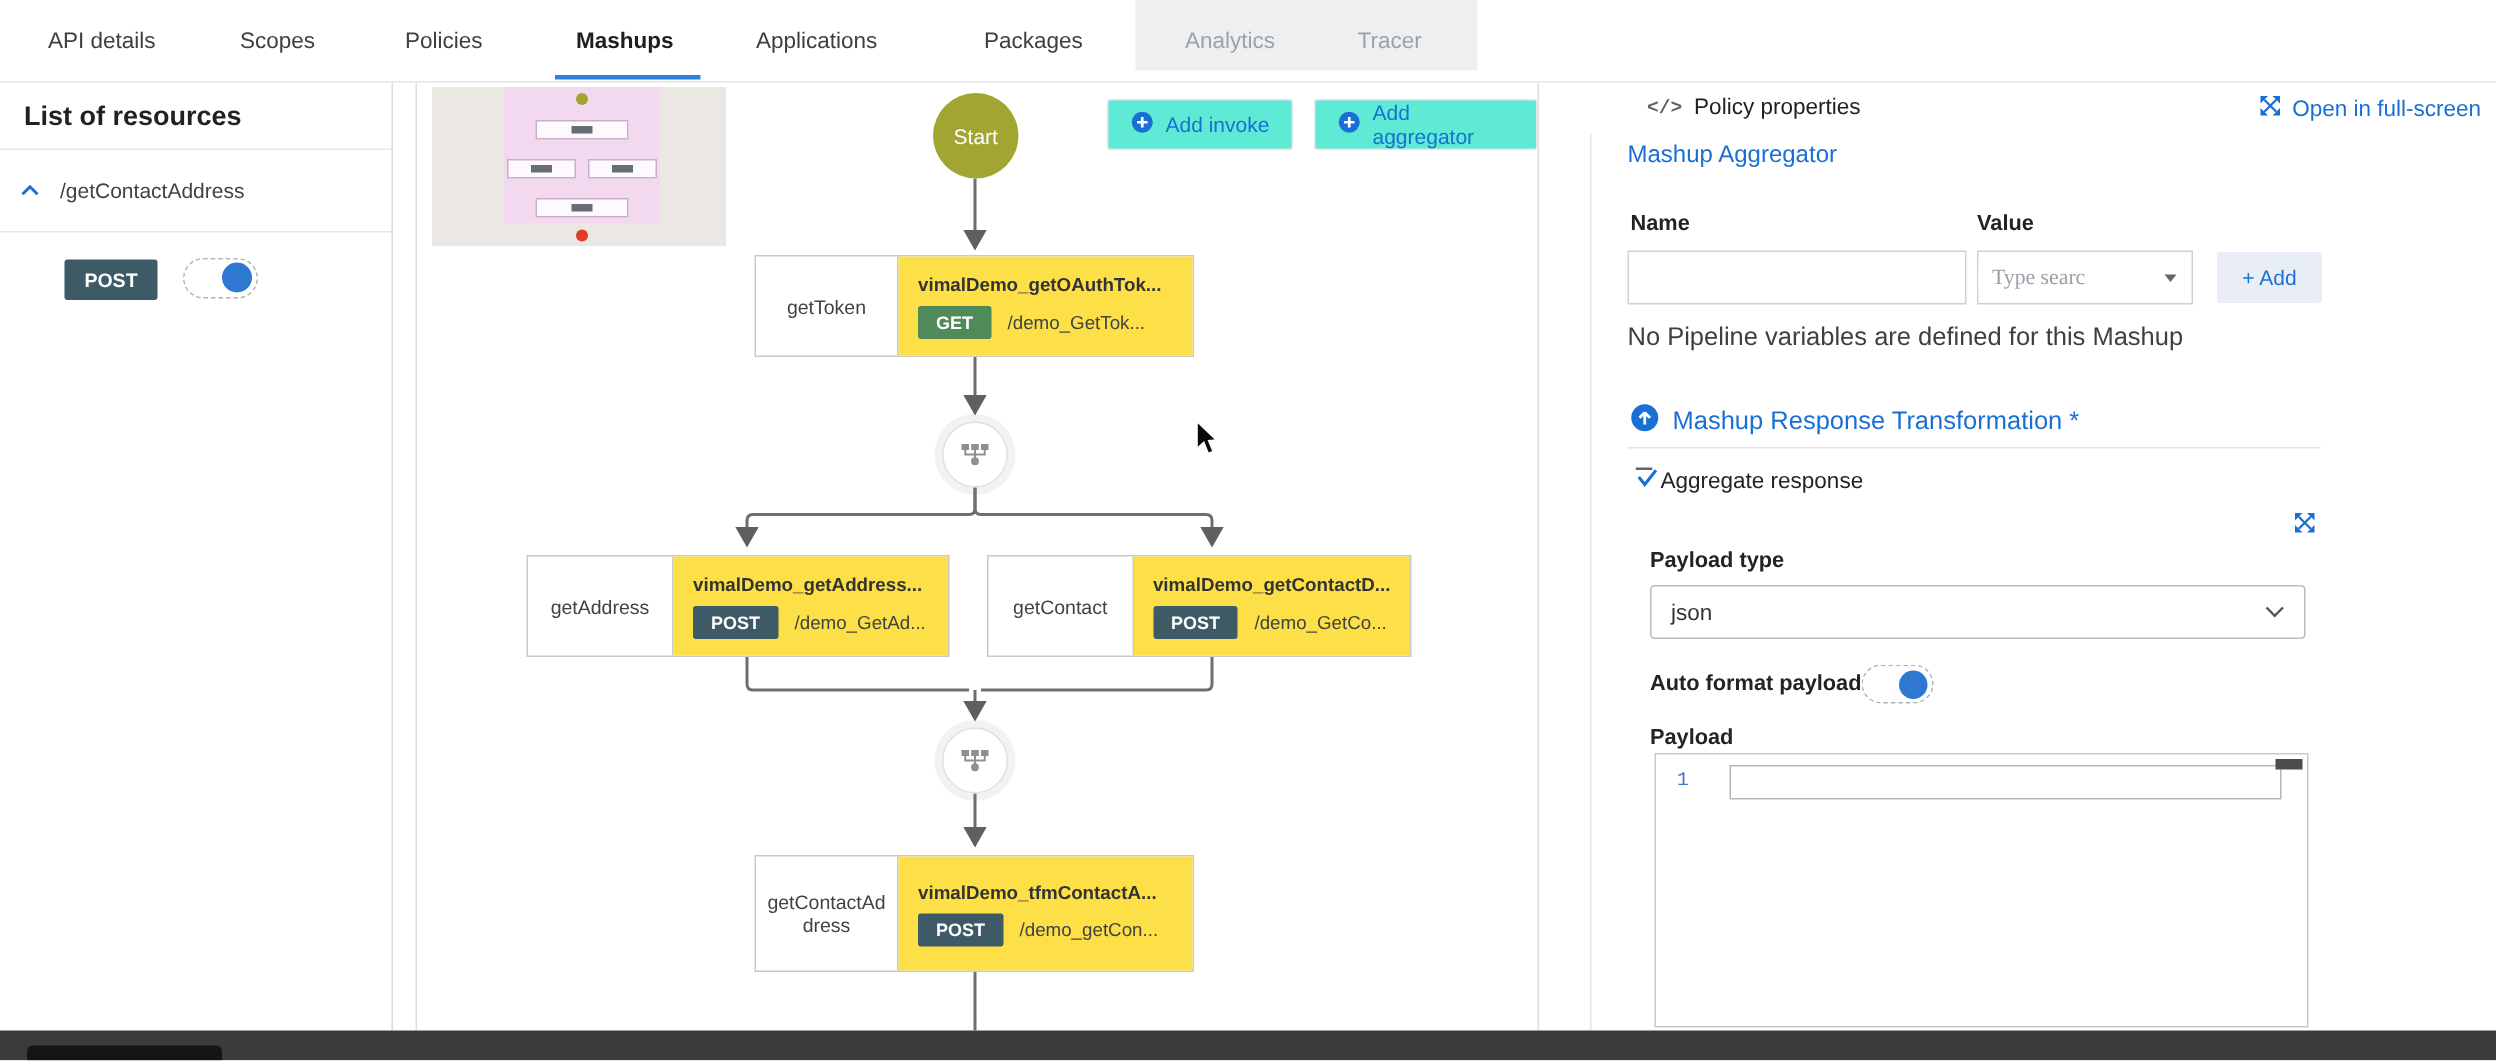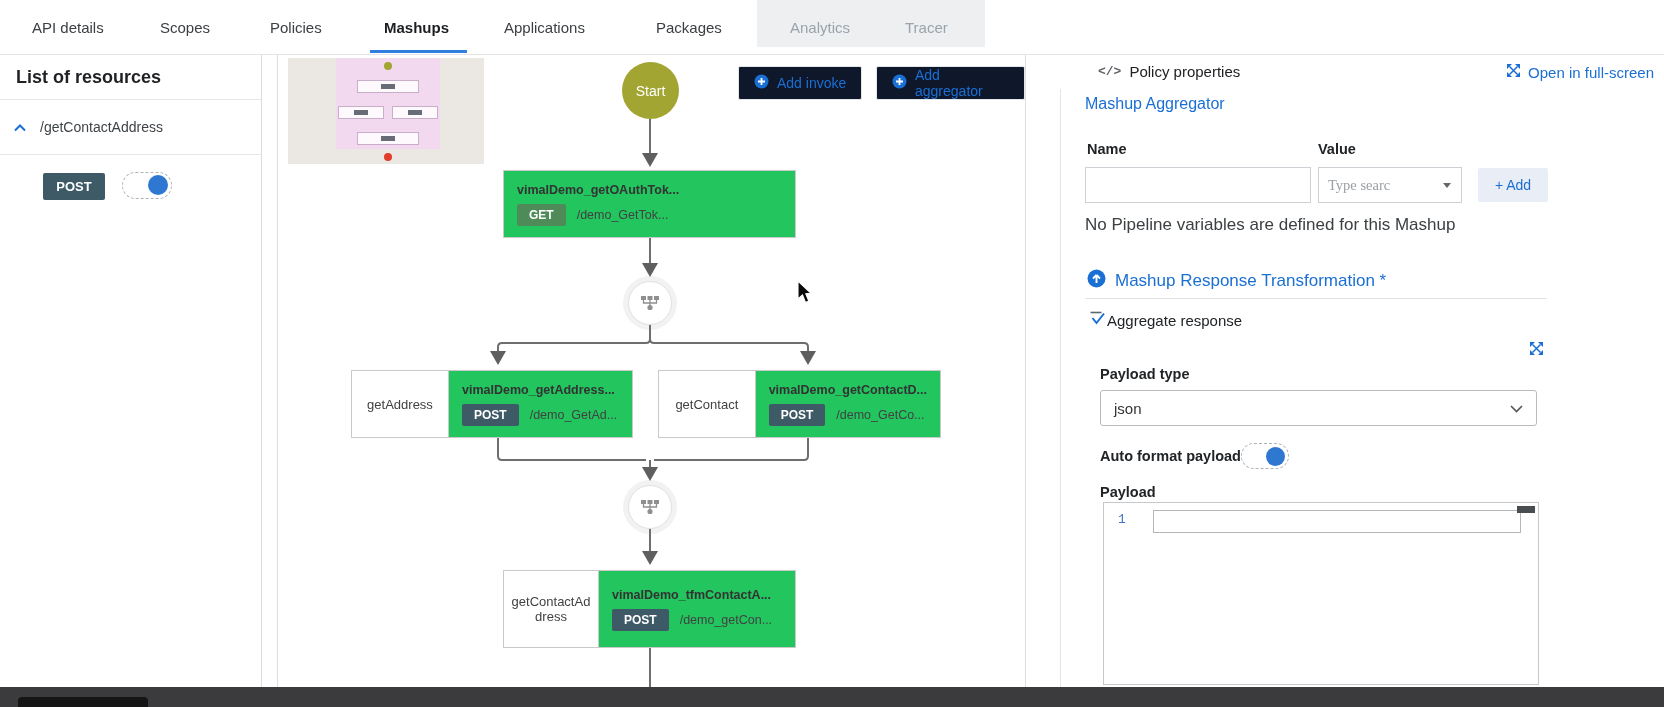--- a/index.html
+++ b/index.html
@@ -44,28 +44,28 @@
   .minimap { position:absolute; left:10px; top:3px; width:196px; height:106px; background:#ebe7e3; }
   .mini-view { position:absolute; left:48px; top:0; width:104px; height:91px; background:#f3d9ef; }
   .mini-dot { position:absolute; width:8px; height:8px; border-radius:50%; }
   .mini-node { position:absolute; height:13px; background:#fdf9fc; border:1px solid #c9aec9; display:flex; }
   .mini-node i { width:14px; height:5px; background:#676c76; margin:auto; }
 
   .start-node { position:absolute; left:344px; top:7px; width:57px; height:57px; border-radius:50%;
                 background:#a2a531; color:#fff; font-size:14px; display:flex; align-items:center;
                 justify-content:center; cursor:pointer; }
 
-  .canvas-btn { position:absolute; top:11px; height:34px; background:#0f172a; border:1px solid #e2e5e9;
+  .canvas-btn { position:absolute; top:11px; height:34px; background:#5eead4; border:1px solid #e2e5e9;
                 color:#1a6fd4; font-size:14px; display:flex; align-items:center; gap:8px;
                 padding:0 15px; cursor:pointer; border-radius:2px; }
 
   .node { position:absolute; display:flex; border:1px solid #c9c9c9; background:#fff; cursor:pointer; }
   .node-name { display:flex; align-items:center; justify-content:center; font-size:13px; color:#424242;
                border-right:1px solid #c9c9c9; text-align:center; word-break:break-all; padding:0 5px; }
-  .node-detail { flex:1; background:#22c55e; display:flex; flex-direction:column; justify-content:center;
+  .node-detail { flex:1; background:#fde047; display:flex; flex-direction:column; justify-content:center;
                  padding:9px 13px; gap:7px; }
   .node-service { font-size:12.5px; font-weight:bold; color:#333; white-space:nowrap; }
   .badge { display:inline-flex; align-items:center; justify-content:center; color:#fff; font-weight:bold;
            font-size:12px; padding:4px 12px; border-radius:2px; }
   .badge.get  { background:#4e8b59; }
   .badge.post { background:#3d5a66; }
   .node-method-row { display:flex; align-items:center; }
   .node-path { font-size:12.5px; color:#424242; margin-left:11px; white-space:nowrap; }
 
   .agg-circle { position:absolute; width:44px; height:44px; border-radius:50%; background:#fff;
@@ -222,20 +222,21 @@
       <span>
         <svg width="15" height="15" viewBox="0 0 15 15">
             <circle cx="7.5" cy="7.5" r="7" fill="#1a6fd4"></circle>
             <path d="M7.5 4v7M4 7.5h7" stroke="#fff" stroke-width="1.8"></path>
           </svg>
       </span>
       <span>Add aggregator</span>
     </div>
 
     <div class="node" style="left:225px;top:115px;width:293px;height:68px">
+      <div class="node-name" style="width:95px">getToken</div>
       <div class="node-detail">
         <div class="node-service">vimalDemo_getOAuthTok...</div>
         <div class="node-method-row">
           <span class="badge get">GET</span>
           <span class="node-path">/demo_GetTok...</span>
         </div>
       </div>
     </div>
 
     <div class="agg-circle" style="left:350px;top:226px">

